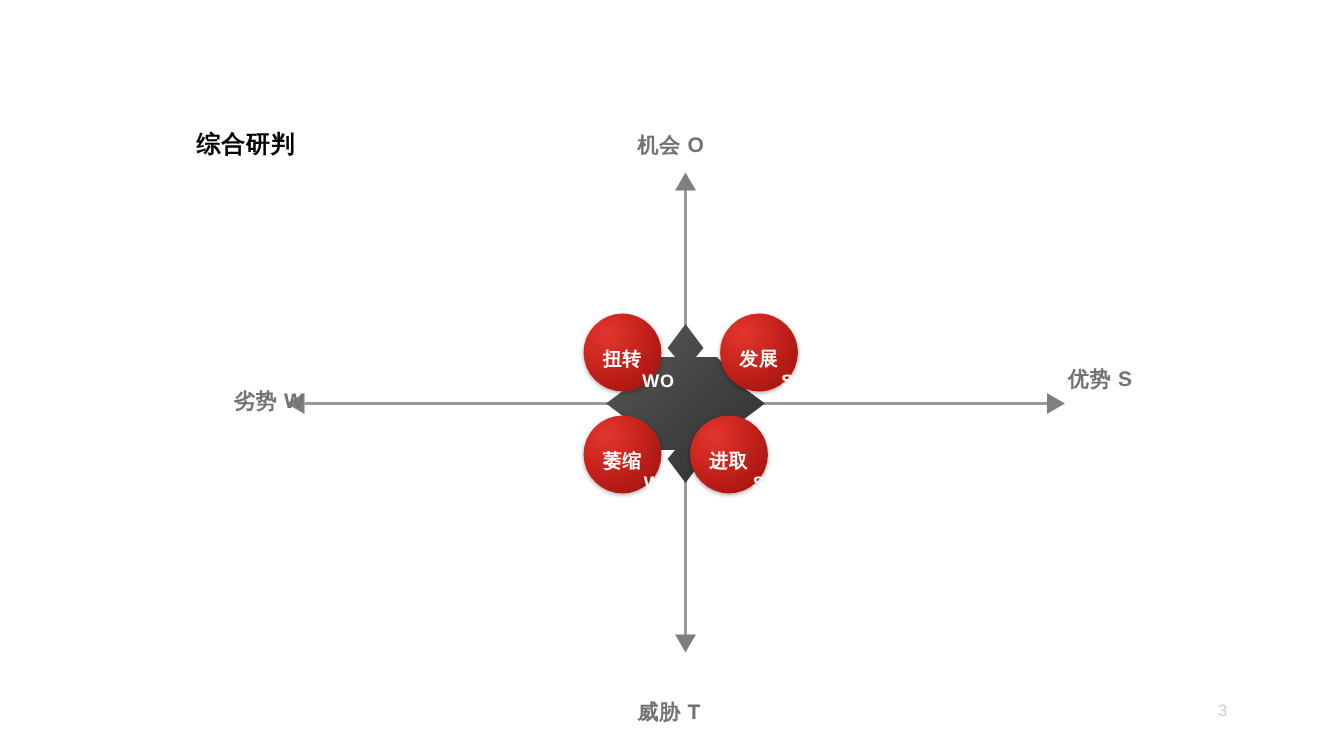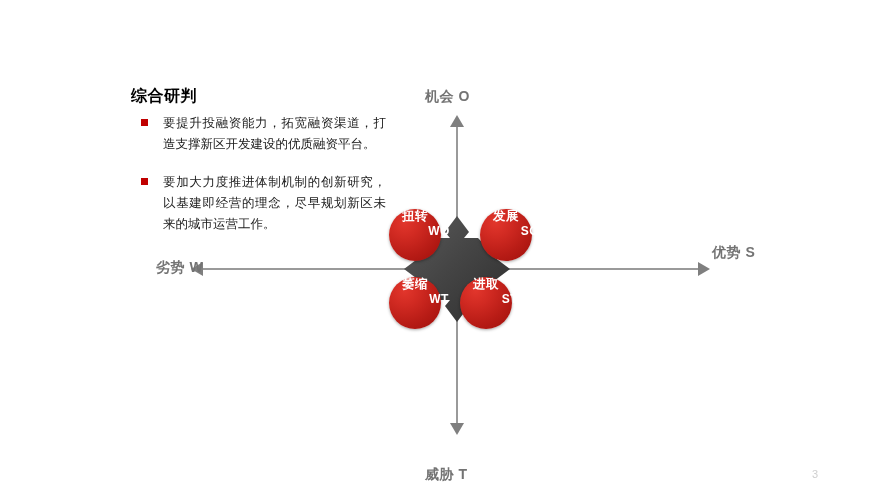--- a/index.html
+++ b/index.html
@@ -135,21 +135,21 @@
 
   
   .swot-circle {
     position: absolute;
     width: 52px;
     height: 52px;
     border-radius: 50%;
     display: flex;
     flex-direction: column;
     align-items: center;
-    justify-content: flex-start;
+    justify-content: flex-end;
     color: #ffffff;
     box-shadow: 0 1px 3px rgba(0,0,0,0.35);
     background: radial-gradient(circle at 30% 26%, #e2362c 0%, #d12a22 28%, #b81c16 62%, #9e0f0b 100%);
   }
   .swot-cn {
     font-size: 12.5px;
     font-weight: bold;
     line-height: 15px;
     letter-spacing: 0.5px;
   }
@@ -174,30 +174,20 @@
     color: #cfcfcf;
   }
 </style>
 </head>
 <body>
 
 <div id="slide">
 
   <div id="title">综合研判</div>
 
-  <div id="bullets">
-    <div class="bullet-row">
-      <span class="bullet-marker"></span>
-      <span class="bullet-text">要提升投融资能力，拓宽融资渠道，打造支撑新区开发建设的优质融资平台。</span>
-    </div>
-    <div class="bullet-row">
-      <span class="bullet-marker"></span>
-      <span class="bullet-text">要加大力度推进体制机制的创新研究，以基建即经营的理念，尽早规划新区未来的城市运营工作。</span>
-    </div>
-  </div>
 
   <div id="axis-v-line"></div>
   <div id="axis-h-line"></div>
   <div class="arrow-head" id="arrow-up"></div>
   <div class="arrow-head" id="arrow-down"></div>
   <div class="arrow-head" id="arrow-left"></div>
   <div class="arrow-head" id="arrow-right"></div>
 
   <div class="axis-label" id="label-opportunity">机会 O</div>
   <div class="axis-label" id="label-threat">威胁 T</div>

